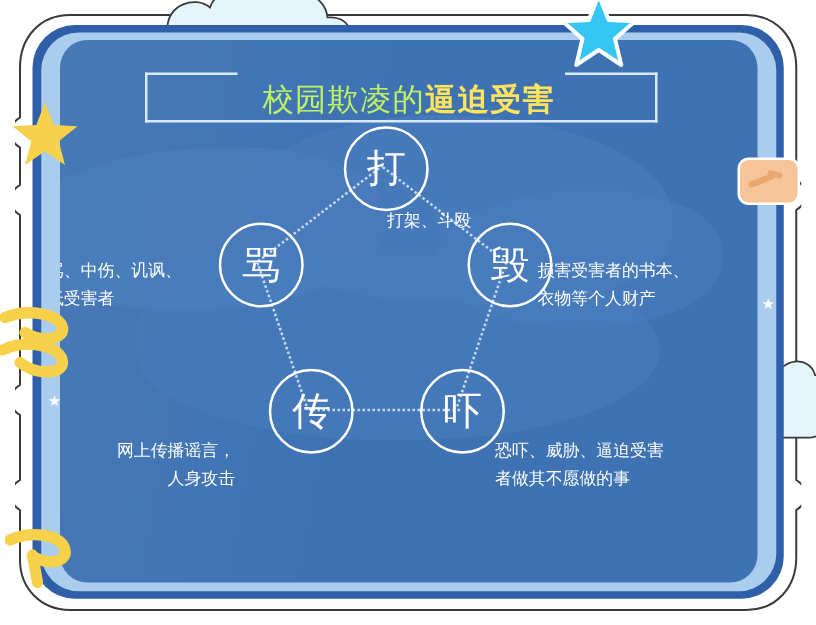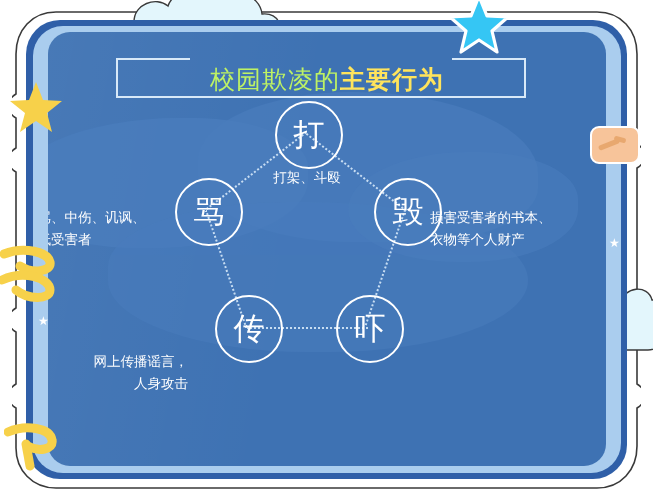--- a/index.html
+++ b/index.html
@@ -139,21 +139,21 @@
         <div class="ln" style="left:0;top:0;width:74px;height:2px;"></div>
 
         <div class="ln" style="left:336px;top:0;width:74px;height:2px;"></div>
 
         <div class="ln" style="left:0;top:0;width:2px;height:40px;"></div>
 
         <div class="ln" style="left:408px;top:0;width:2px;height:40px;"></div>
 
         <div class="ln" style="left:0;top:38px;width:410px;height:2px;"></div>
       </div>
-      <div id="title-text"><span class="w">校园欺凌的</span><span class="y">主要行为</span></div>
+      <div id="title-text"><span class="w">校园欺凌的</span><span class="y">逼迫受害</span></div>
     </div>
 
     <div class="link" style="left:259px;top:101px;width:126px;transform:rotate(142.4deg);"></div>
     <div class="link" style="left:259px;top:101px;width:126px;transform:rotate(37.6deg);"></div>
     <div class="link" style="left:159px;top:178px;width:124px;transform:rotate(71.1deg);"></div>
     <div class="link" style="left:358px;top:178px;width:122px;transform:rotate(108.8deg);"></div>
     <div class="link" style="left:199px;top:295px;width:121px;transform:rotate(0deg);"></div>
 
     <div class="node big" style="left:227px;top:69px;">
       <span>打</span>
@@ -164,31 +164,33 @@
     <div class="node big" style="left:326px;top:146px;">
       <span>毁</span>
     </div>
     <div class="node big" style="left:167px;top:263px;">
       <span>传</span>
     </div>
     <div class="node big" style="left:288px;top:263px;">
       <span>吓</span>
     </div>
 
-    <div class="cap c" style="left:189px;top:134px;width:140px;top:134px;">打架、斗殴</div>
+    <div class="cap c" style="left:189px;top:134px;width:140px;top:134px;text-align:right;">打架、斗殴</div>
 
     <div class="cap l" style="left:-24px;top:174px;width:160px;text-align:left;">辱骂、中伤、讥讽、
 贬低受害者</div>
 
     <div class="cap r" style="left:382px;top:174px;width:180px;">损害受害者的书本、
 衣物等个人财产</div>
 
     <div class="cap l" style="left:-20px;top:318px;width:160px;text-align:right;">网上传播谣言，
 人身攻击</div>
 
+    <div class="cap r" style="left:348px;top:318px;width:200px;">恐吓、威胁、逼迫受害
+者做其不愿做的事</div>
   </div>
 
   <svg id="star-cyan" viewBox="0 0 62 60">
     <path d="M31,2 L39,22 L60,23 L44,37 L49,58 L31,46 L13,58 L18,37 L2,23 L23,22 Z" fill="#35c6f4" stroke="#ffffff" stroke-width="3.2" stroke-linejoin="round"></path>
   </svg>
 
   <svg id="star-yellow" viewBox="0 0 56 54">
     <path d="M28,2 L35,20 L54,21 L39,33 L44,52 L28,41 L12,52 L17,33 L2,21 L21,20 Z" fill="#f7d14a"></path>
   </svg>
 

